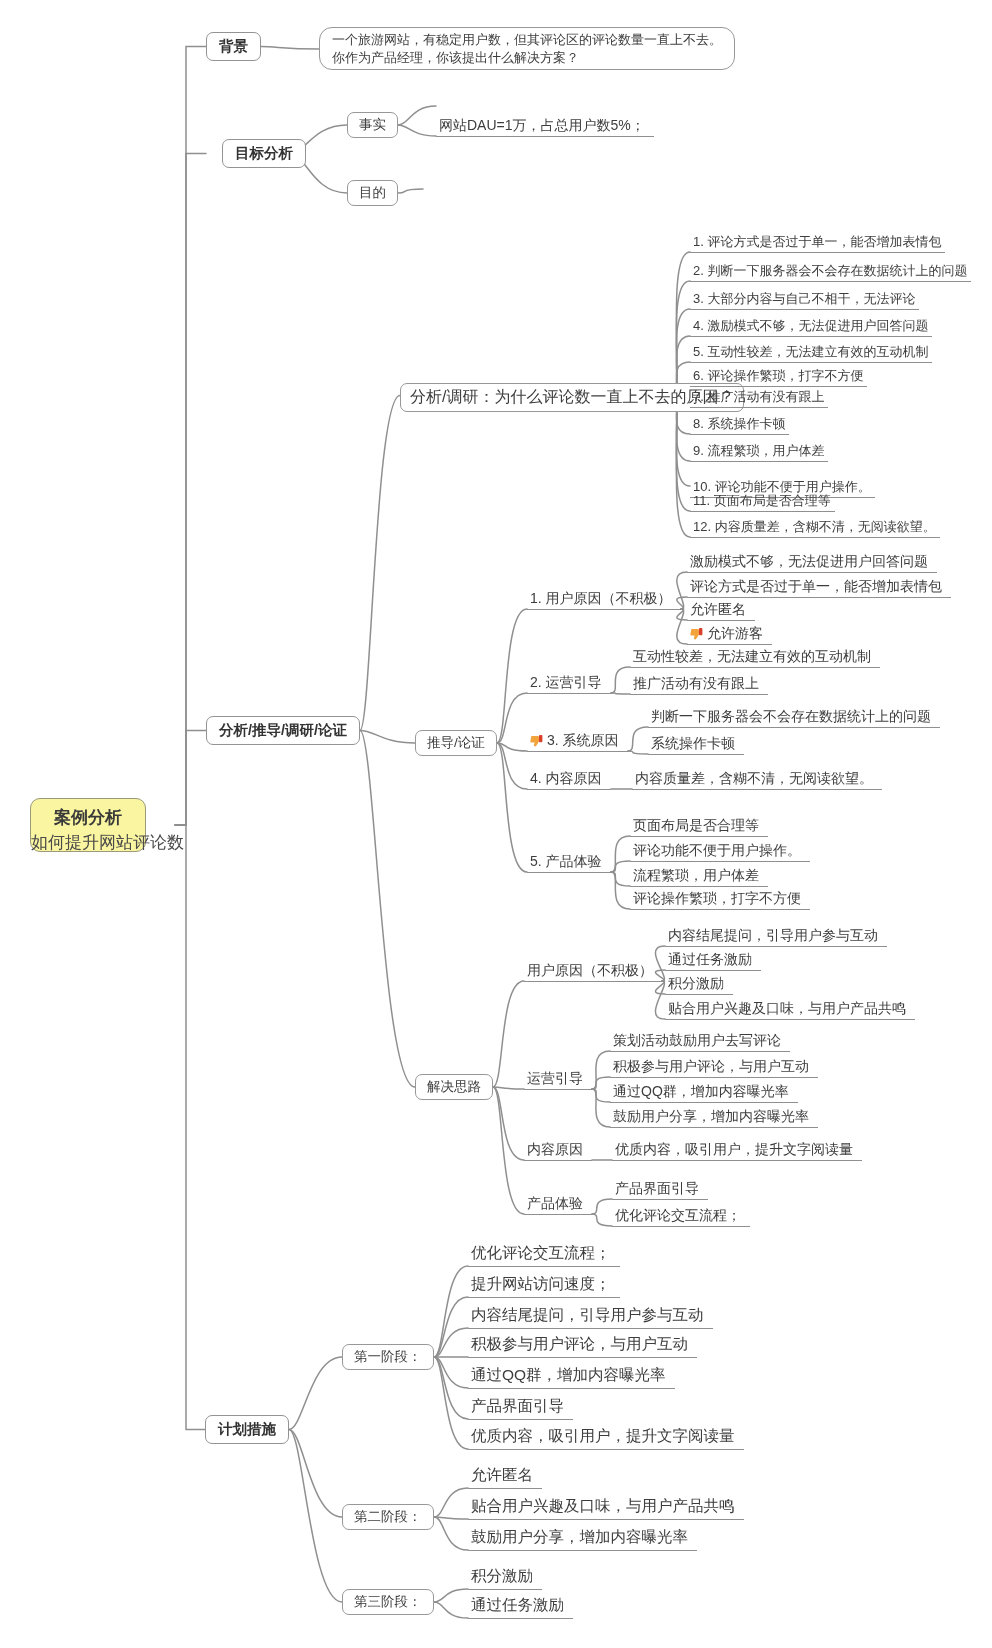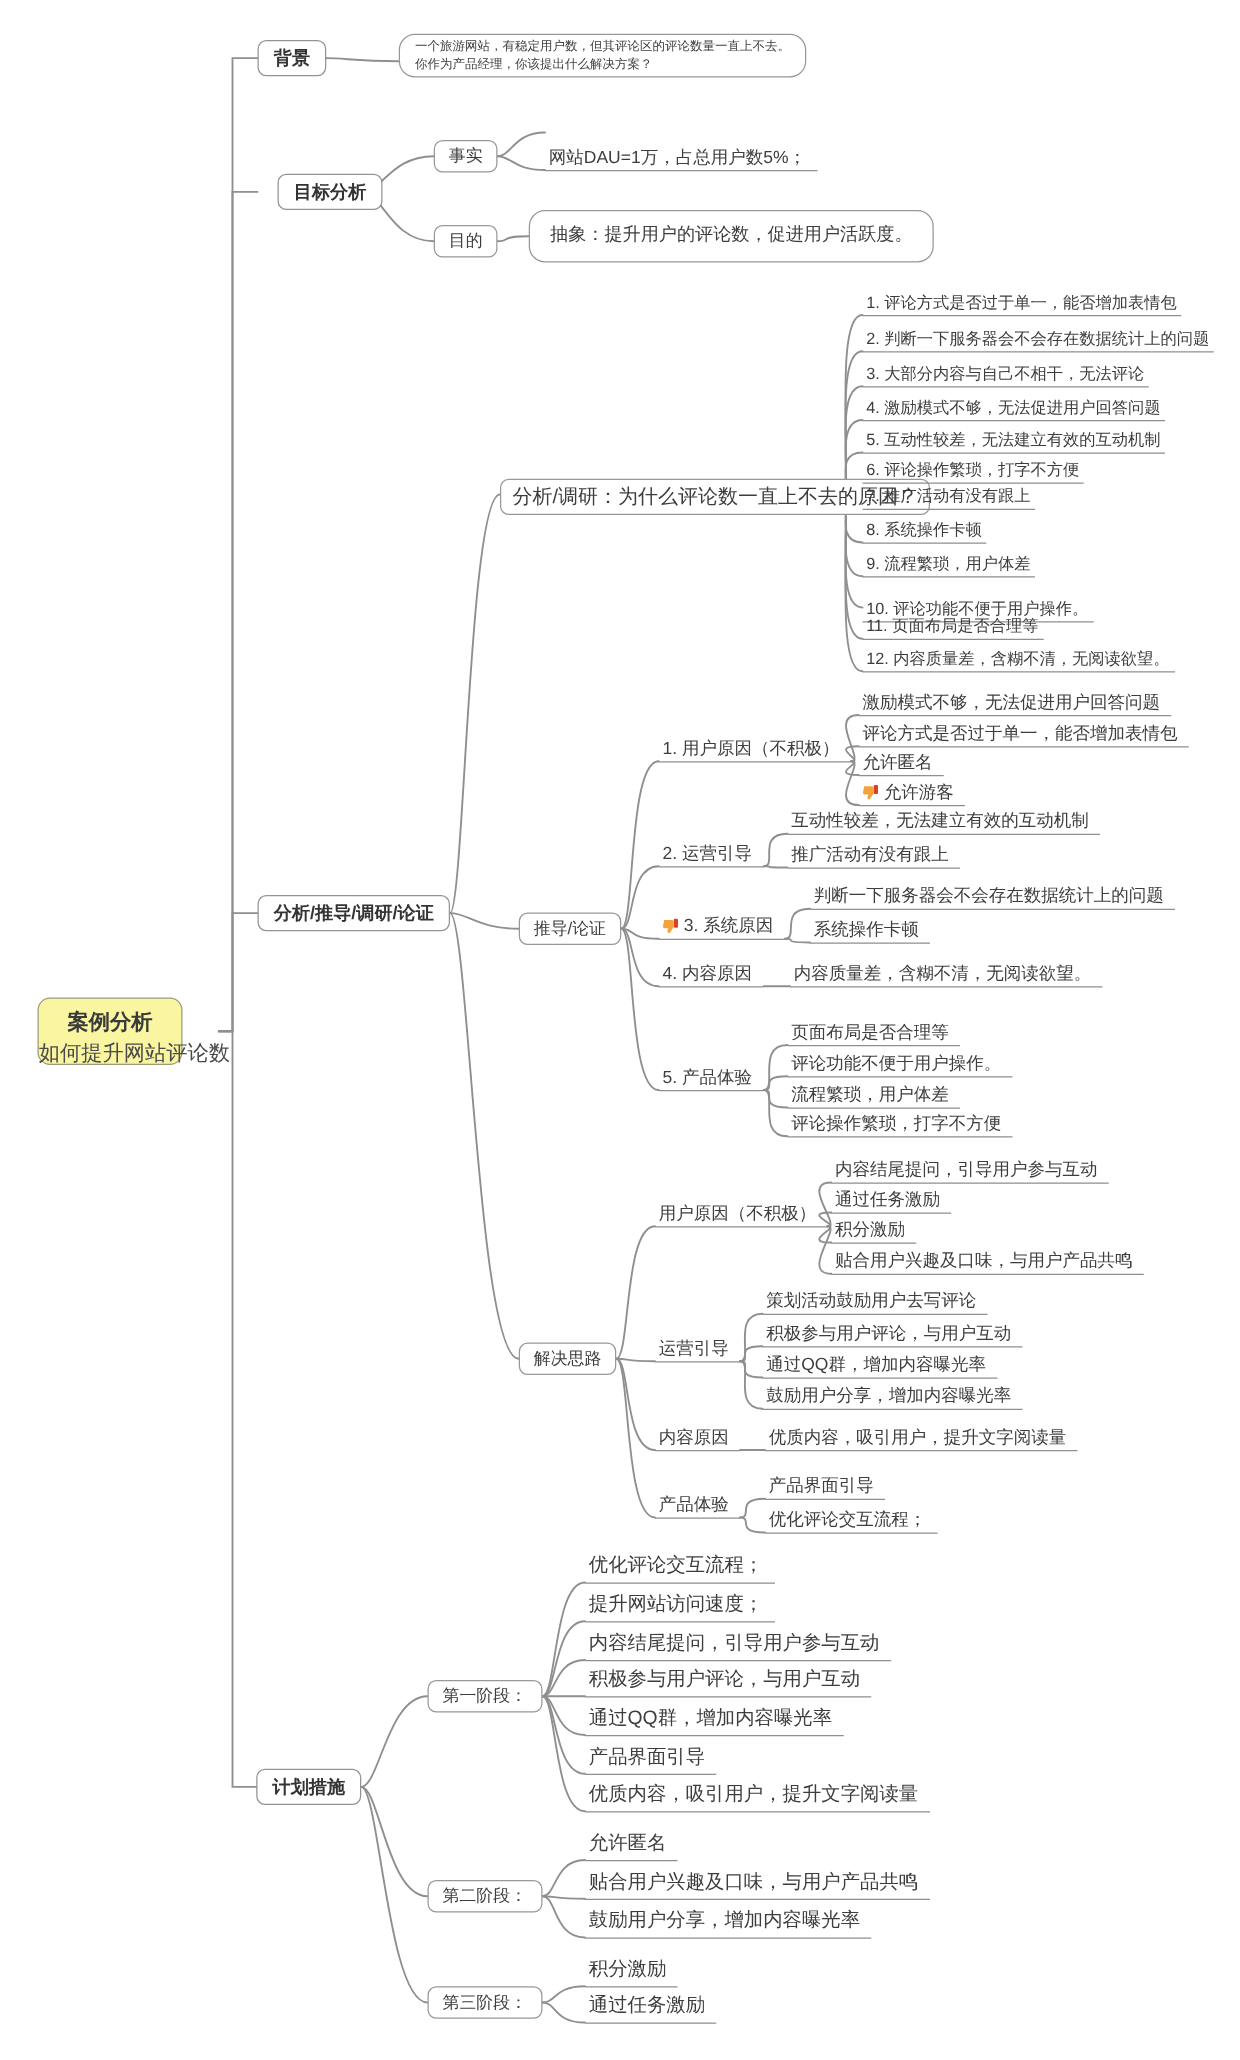--- a/index.html
+++ b/index.html
@@ -6,21 +6,21 @@
   #map{position:relative;width:992px;height:1648px;background:#ffffff;
        font-family:"Liberation Sans",sans-serif;color:#3d3d3d;overflow:hidden;}
   #links{position:absolute;left:0;top:0;z-index:0;}
   #links path{fill:none;stroke:#8f8f8f;stroke-width:1.5px;stroke-linecap:round;}
   .node{position:absolute;z-index:1;white-space:nowrap;}
   .branch{border:1.6px solid #939393;border-radius:7px;padding:4px 12px;
           font-weight:bold;font-size:14.5px;color:#333;background:#fff;}
   .box{border:1.4px solid #989898;border-radius:7px;padding:3px 11px;
        font-size:13.5px;background:#fff;color:#3d3d3d;}
   .bubble{border:1.4px solid #989898;border-radius:13px;padding:3px 12px;
-          font-size:10px;line-height:1.35;background:#fff;white-space:pre-line;}
+          font-size:13px;line-height:1.35;background:#fff;white-space:pre-line;}
   #purpose-note{font-size:14.5px;padding:10px 16px;white-space:nowrap;}
   #research-box{font-size:16px;padding:3px 9px;}
   .leaf{border-bottom:1.6px solid #8f8f8f;padding:0 9px 2px 3px;}
   .sm{font-size:13px;line-height:17px;padding-right:4px;}
   .md{font-size:14px;line-height:18px;}
   .lg{font-size:15.5px;line-height:20px;padding-bottom:3px;}
   .root{background:#FAF5A0;border:1.6px solid #9a9a7a;border-radius:10px;
         width:116px;height:54px;text-align:center;box-sizing:border-box;padding-top:7px;}
   .root .t{font-size:17px;font-weight:bold;color:#3a3a3a;}
   .root .s{font-size:17px;color:#4a4a4a;margin-top:2px;}
@@ -112,21 +112,20 @@
   </div>
 
   <div class="node branch" id="br-bg" style="left:206px;top:32px">背景</div>
   <div class="node bubble" id="bg-note" style="left:319px;top:27px">一个旅游网站，有稳定用户数，但其评论区的评论数量一直上不去。
 你作为产品经理，你该提出什么解决方案？</div>
 
   <div class="node branch" id="br-goal" style="left:222px;top:139px">目标分析</div>
   <div class="node box" id="fact-box" style="left:347px;top:112px">事实</div>
   <div class="node leaf md" style="left:436px;top:116px">网站DAU=1万，占总用户数5%；</div>
   <div class="node box" id="purpose-box" style="left:347px;top:180px">目的</div>
-  <div class="node bubble" id="purpose-note" style="left:423px;top:168px">抽象：提升用户的评论数，促进用户活跃度。</div>
 
   <div class="node branch" id="br-ana" style="left:206px;top:716px">分析/推导/调研/论证</div>
 
   <div class="node box" id="research-box" style="left:400px;top:383px">分析/调研：为什么评论数一直上不去的原因？</div>
   <div class="node leaf sm" style="left:690px;top:233px">1. 评论方式是否过于单一，能否增加表情包</div>
   <div class="node leaf sm" style="left:690px;top:262px">2. 判断一下服务器会不会存在数据统计上的问题</div>
   <div class="node leaf sm" style="left:690px;top:290px">3. 大部分内容与自己不相干，无法评论</div>
   <div class="node leaf sm" style="left:690px;top:317px">4. 激励模式不够，无法促进用户回答问题</div>
   <div class="node leaf sm" style="left:690px;top:343px">5. 互动性较差，无法建立有效的互动机制</div>
   <div class="node leaf sm" style="left:690px;top:367px">6. 评论操作繁琐，打字不方便</div>

